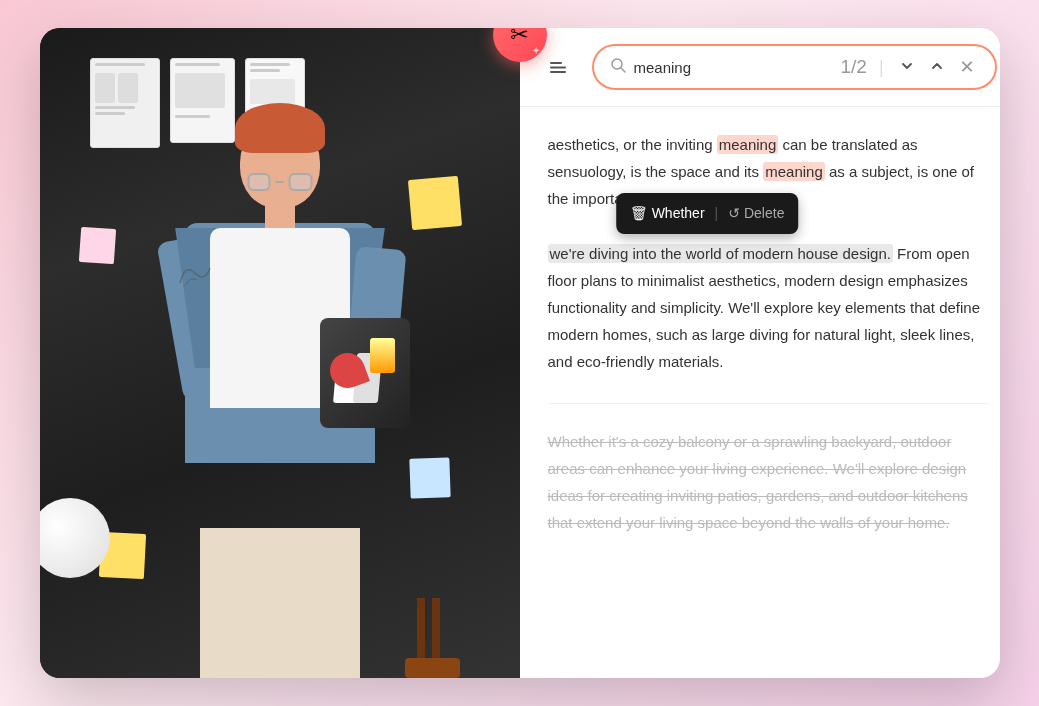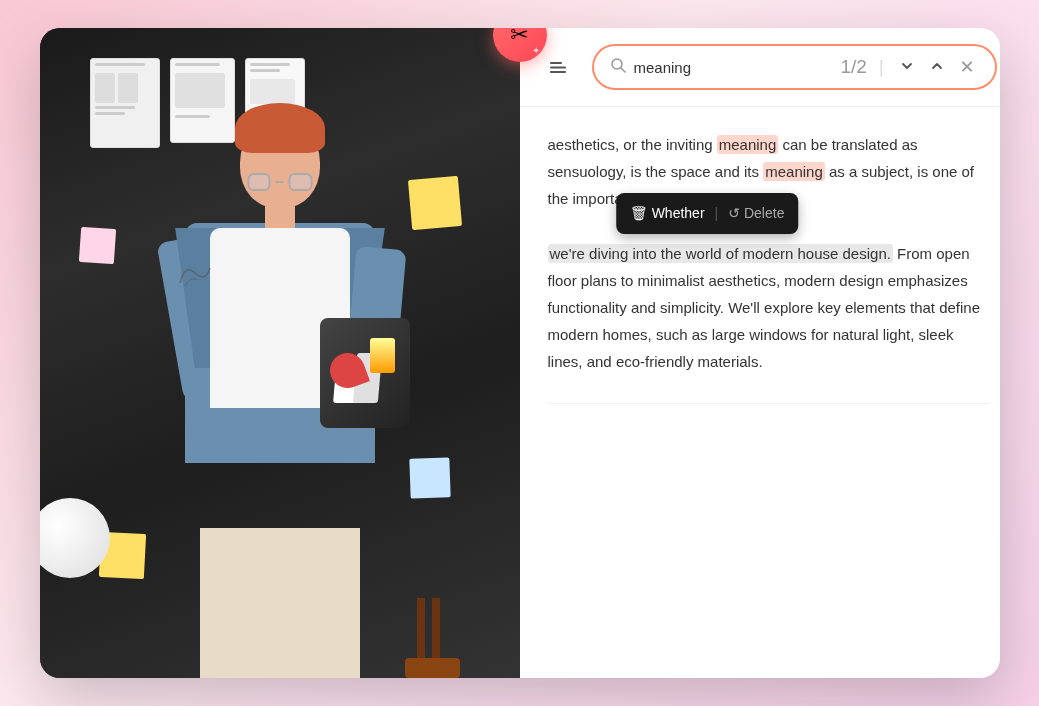--- a/index.html
+++ b/index.html
@@ -416,20 +416,21 @@
             <span class="tooltip-restore">
               <span>↺</span>
               <span>Delete</span>
             </span>
           </span>
         </span>
         <span> space and its </span><span class="highlighted-meaning" style="background:#ffd6cc;">meaning</span><span> as a subject, is one of the important branches of philosophy.</span>
       </p>
 
       <p class="paragraph">
-        <span class="sentence-highlight">we're diving into the world of modern house design.</span><span> From open floor plans to minimalist aesthetics, modern design emphasizes functionality and simplicity. We'll explore key elements that define modern homes, such as large windows for natural light, sleek lines, and eco-friendly materials.</span>
+        <span class="sentence-highlight">we're diving into the world of modern house design.</span><span> From open floor plans to minimalist aesthetics, modern design emphasizes functionality and simplicity. We'll explore key elements that define modern homes, such as large diving for natural light, sleek lines, and eco-friendly materials.</span>
       </p>
 
       <div class="divider"></div>
 
+      <p class="strikethrough-text">Whether it's a cozy balcony or a sprawling backyard, outdoor areas can enhance your living experience. We'll explore design ideas for creating inviting patios, gardens, and outdoor kitchens that extend your living space beyond the walls of your home.</p>
     </div>
   </div>
 </div>
 
 </body></html>

